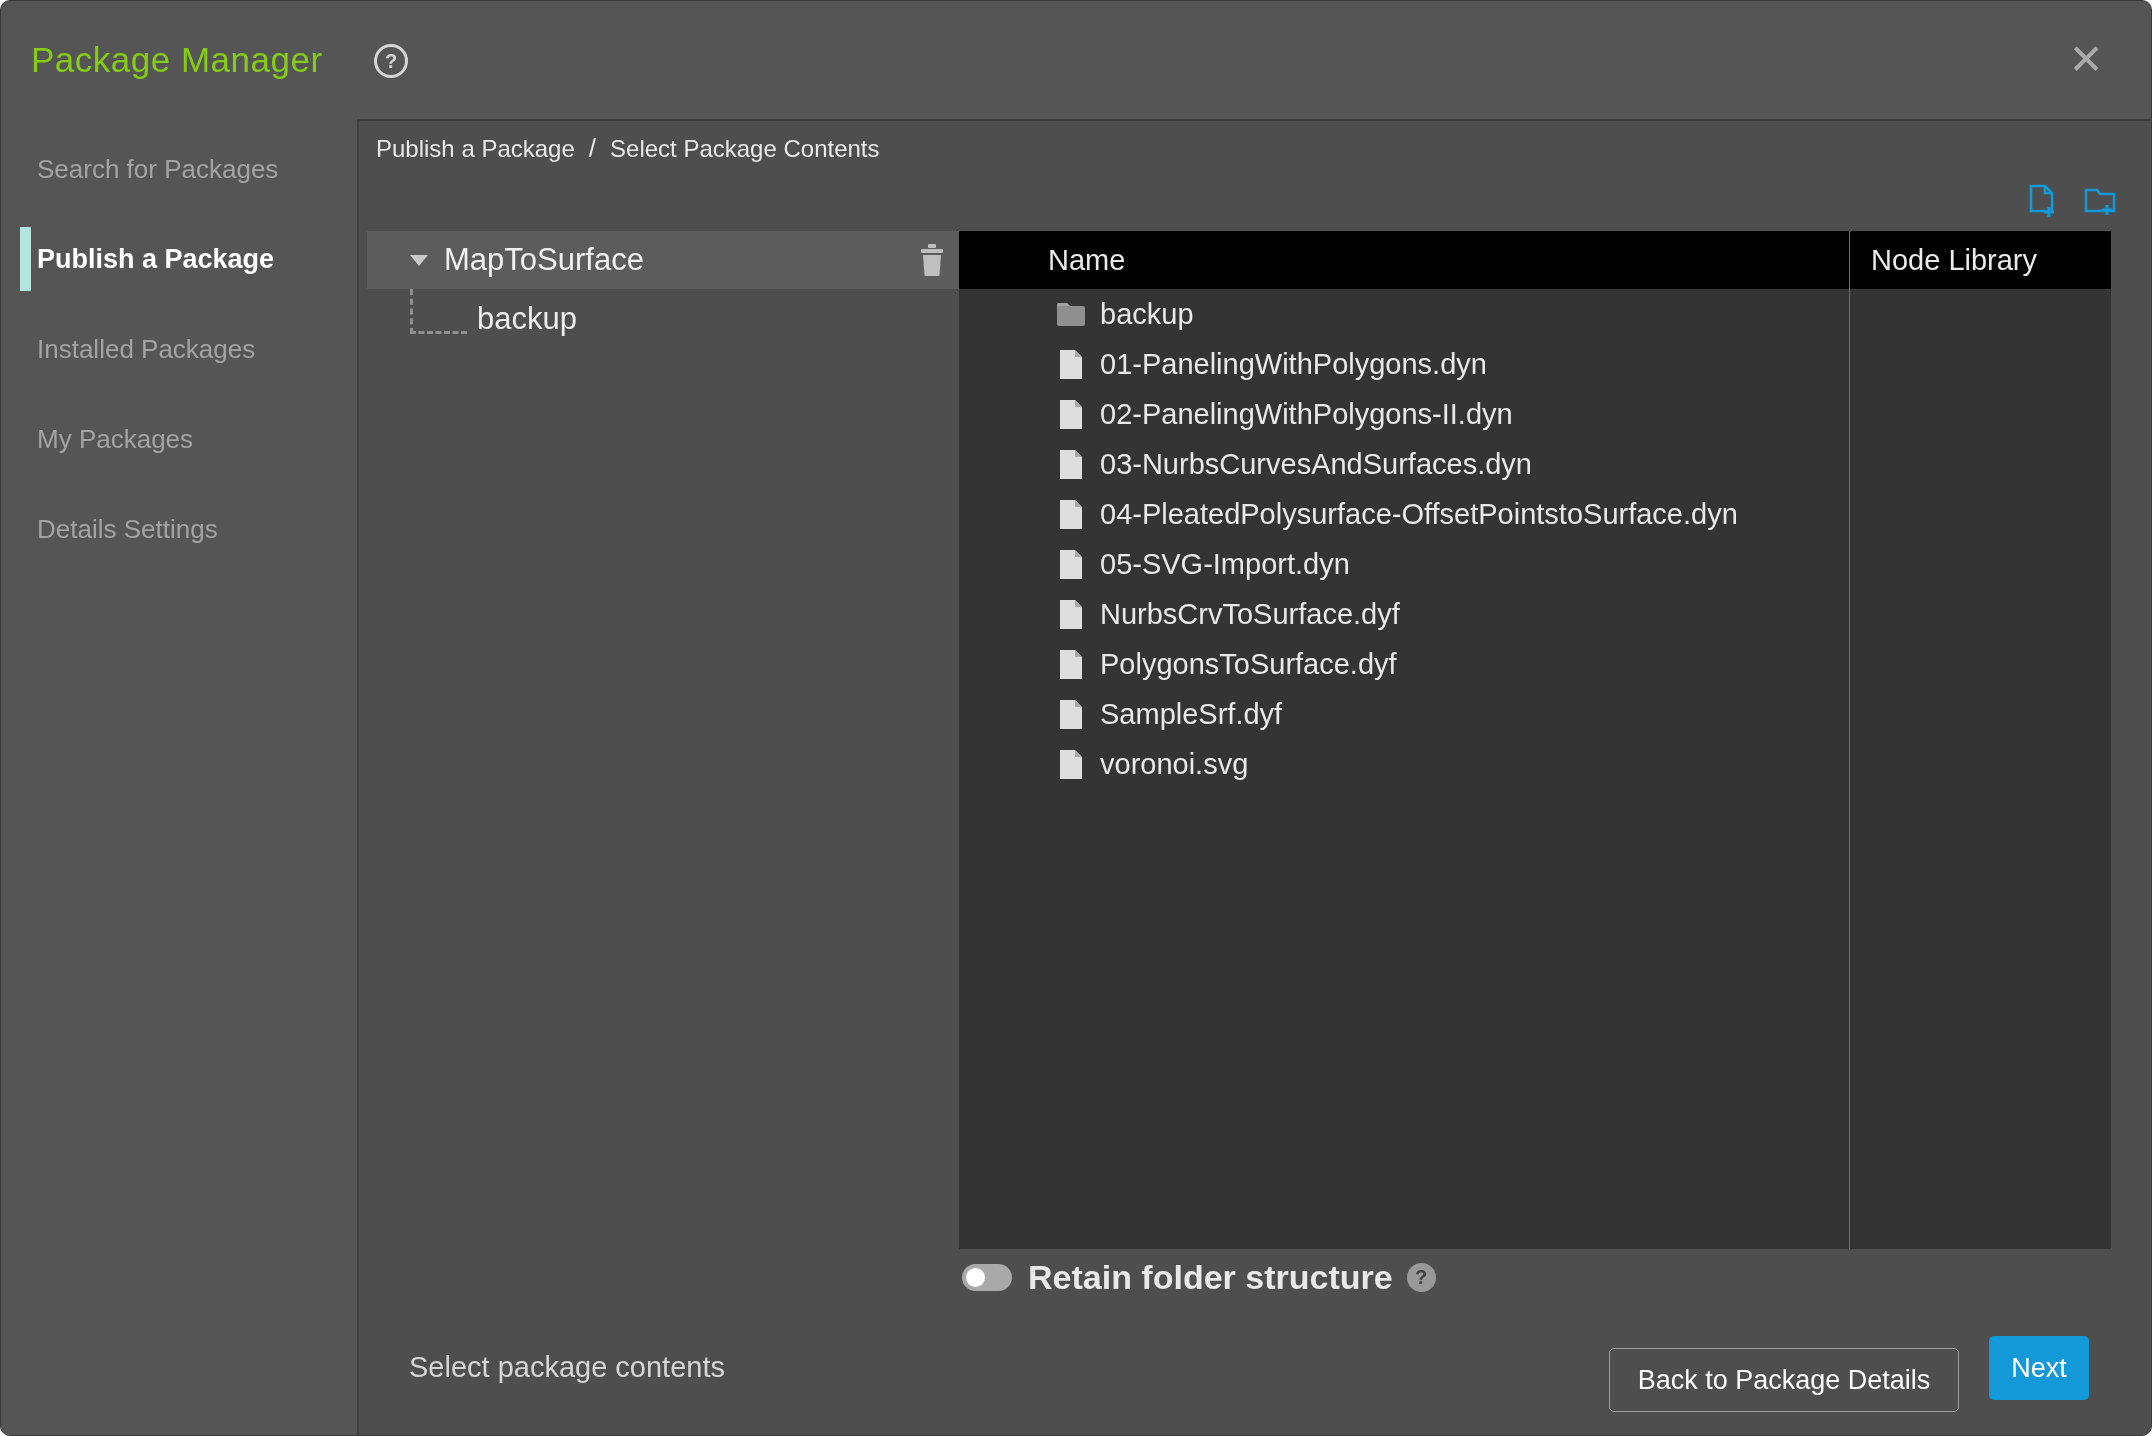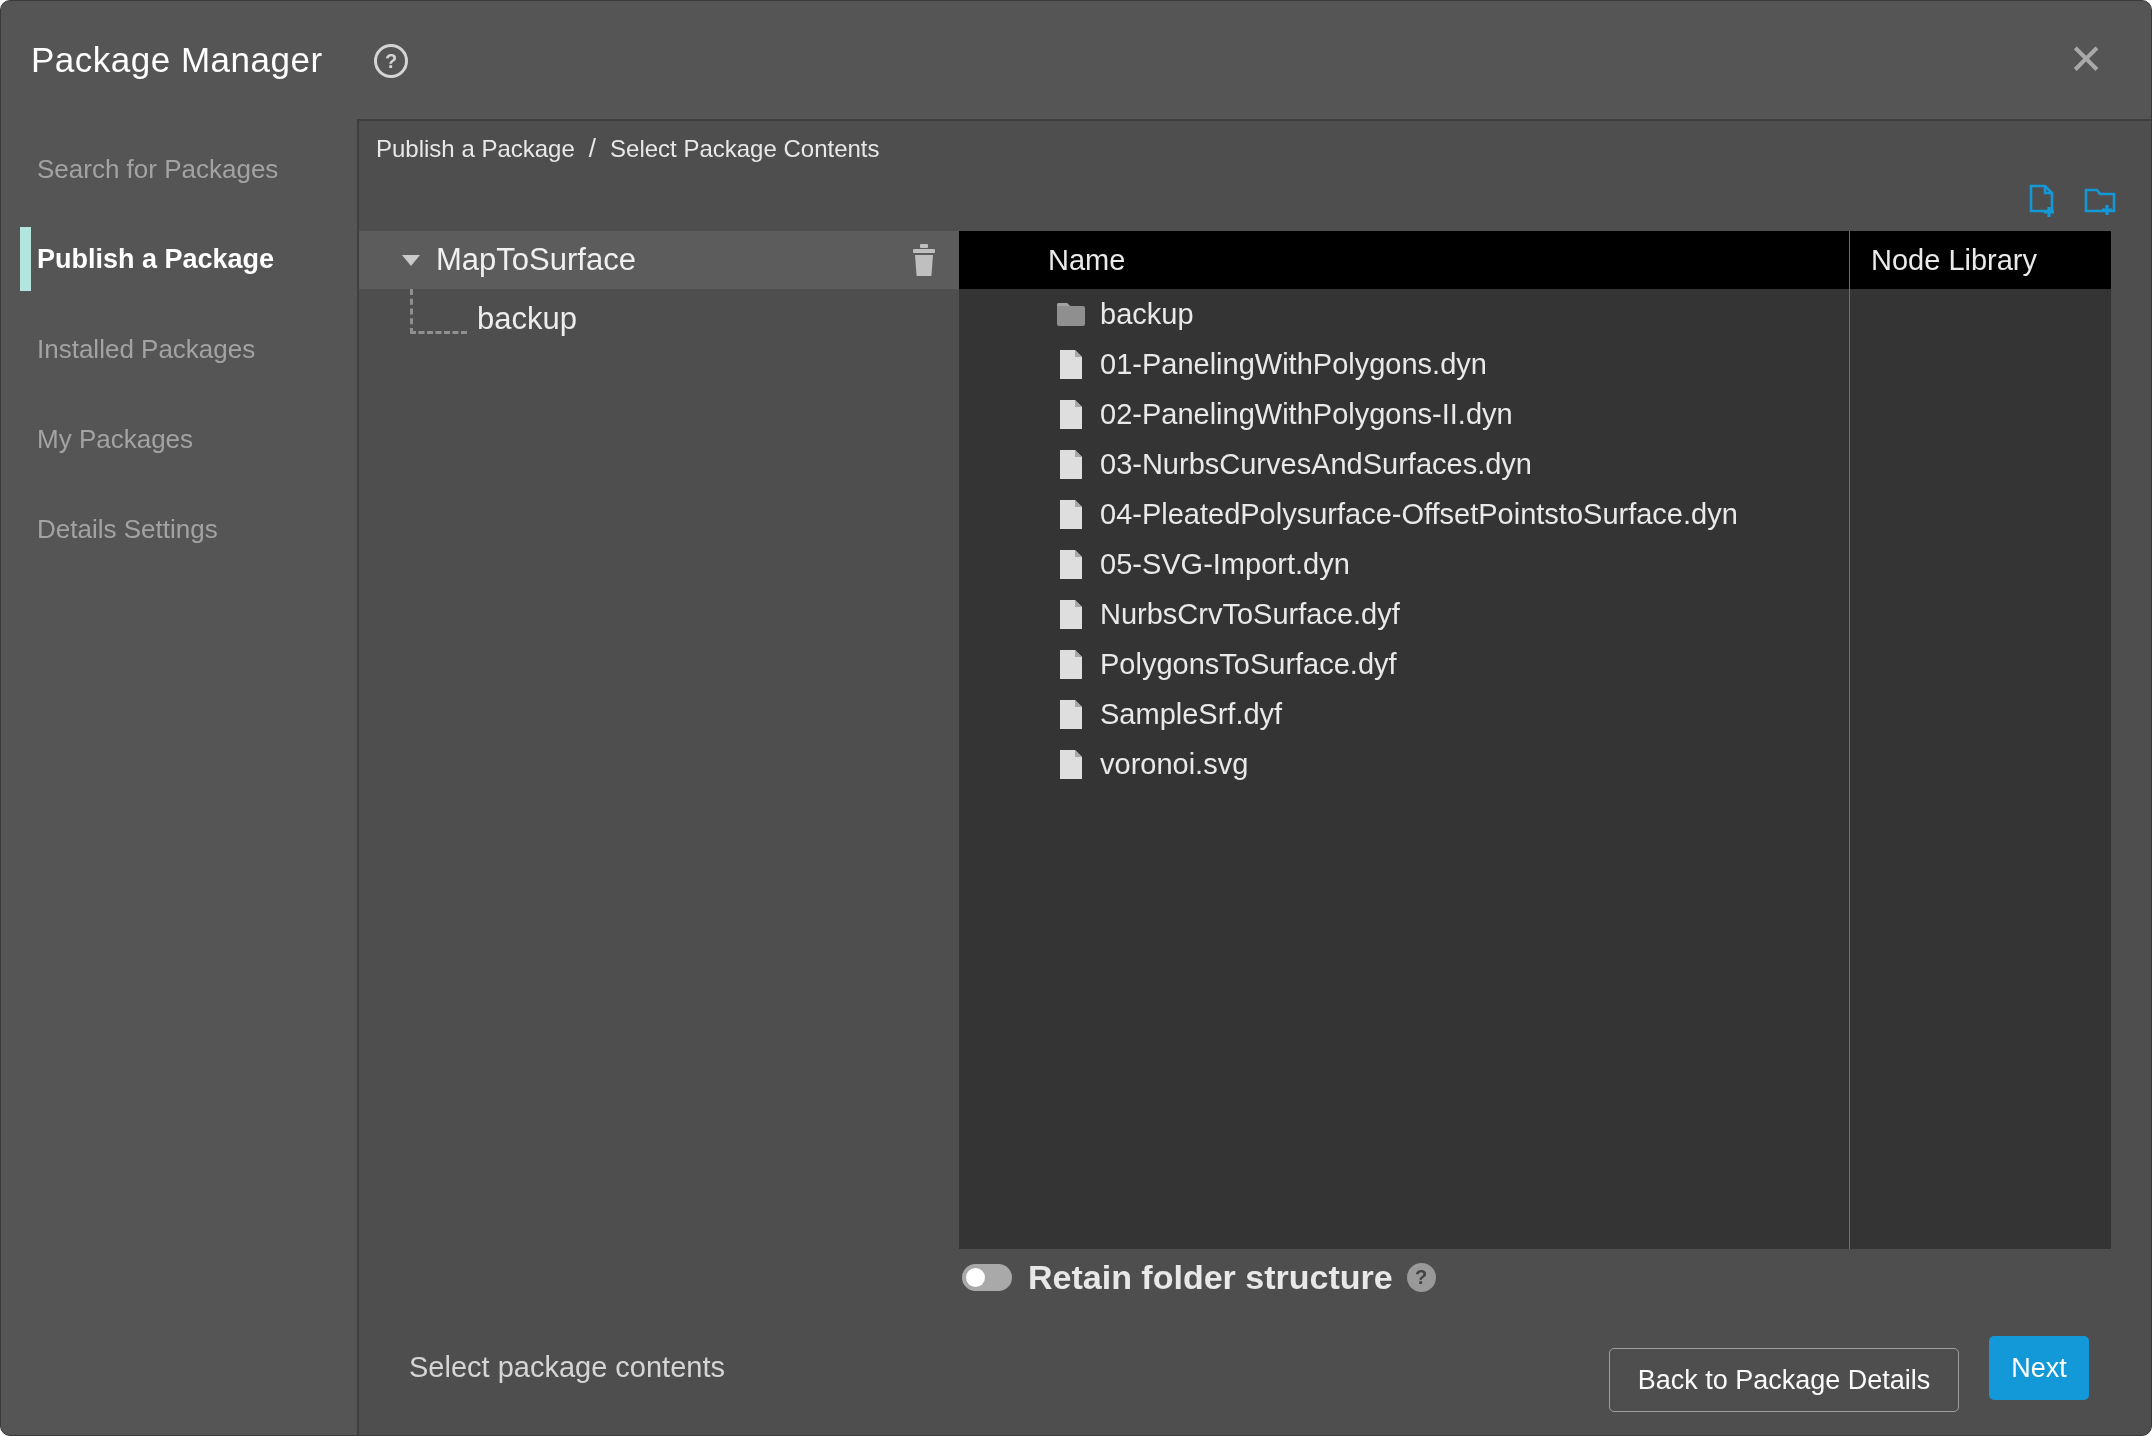--- a/index.html
+++ b/index.html
@@ -1,35 +1,35 @@
 <!DOCTYPE html>
 <html><head>
 <meta charset="utf-8">
 <style>
   html,body{margin:0;padding:0;background:#ffffff;font-family:"Liberation Sans","DejaVu Sans",sans-serif;}
   .window{position:relative;width:2152px;height:1436px;background:#4e4e4e;border-radius:10px;overflow:hidden;border:1px solid #3a3a3a;box-sizing:border-box;}
   
   .titlebar{position:absolute;left:0;top:0;width:100%;height:118px;background:#555555;}
-  .title{position:absolute;left:30px;top:0;height:118px;display:flex;align-items:center;font-size:35px;color:#ffffff;letter-spacing:.5px;text-align:center;}
+  .title{position:absolute;left:30px;top:0;height:118px;display:flex;align-items:center;font-size:35px;color:#84cc16;letter-spacing:.5px;text-align:center;}
   .help-ring{position:absolute;left:373px;top:43px;width:28px;height:28px;border:3px solid #d5d5d5;border-radius:50%;color:#d5d5d5;font-size:20px;font-weight:bold;display:flex;align-items:center;justify-content:center;}
   .close-x{position:absolute;right:40px;top:34px;width:50px;height:50px;display:flex;align-items:center;justify-content:center;color:#a9a9a9;font-size:42px;line-height:1;cursor:default;}
   
   .sidebar{position:absolute;left:0;top:118px;width:356px;height:1318px;background:#555555;}
   .sidebar-item{position:relative;height:90px;display:flex;align-items:center;padding-left:36px;font-size:26px;color:#a3a3a3;cursor:pointer;}
   .sidebar-item.active{color:#ffffff;font-weight:bold;font-size:27px;}
   .sidebar-item.active .accent{position:absolute;left:19px;top:13px;width:11px;height:64px;background:#b2e5dd;}
   .sidebar-pad{height:5px;}
   
   .content{position:absolute;left:356px;top:118px;width:1796px;height:1318px;background:#4e4e4e;border-left:2px solid #3e3e3e;border-top:2px solid #3e3e3e;box-sizing:border-box;}
   .breadcrumb{position:absolute;left:17px;top:12px;font-size:24px;color:#e8e8e8;display:flex;gap:14px;align-items:center;}
   .breadcrumb .sep{color:#e8e8e8;font-size:26px;}
   .add-icons{position:absolute;top:62px;right:36px;display:flex;gap:24px;}
   .icon-btn{width:34px;height:34px;display:flex;align-items:center;justify-content:center;cursor:pointer;}
   
-  .tree-header{position:absolute;left:0;top:110px;width:674px;height:58px;background:#5c5c5c;display:flex;align-items:center;}
+  .tree-header{position:absolute;left:8px;top:110px;width:674px;height:58px;background:#5c5c5c;display:flex;align-items:center;}
   .caret{position:absolute;left:43px;width:0;height:0;border-left:9px solid transparent;border-right:9px solid transparent;border-top:11px solid #c9c9c9;}
   .tree-root-label{position:absolute;left:77px;font-size:31px;color:#f0f0f0;}
   .trash{position:absolute;left:551px;top:13px;cursor:pointer;}
   .tree-connector{position:absolute;left:51px;top:168px;width:54px;height:42px;border-left:3px dashed #8f8f8f;border-bottom:3px dashed #8f8f8f;}
   .tree-child{position:absolute;left:118px;top:168px;height:60px;display:flex;align-items:center;font-size:31px;color:#ededed;}
   
   .table{position:absolute;left:600px;top:110px;width:1152px;height:1018px;}
   .table-header{position:absolute;left:0;top:0;width:100%;height:58px;background:#000000;}
   .col-name{position:absolute;left:89px;top:0;height:58px;display:flex;align-items:center;font-size:29px;color:#eaeaea;}
   .col-nodelib{position:absolute;left:912px;top:0;height:58px;display:flex;align-items:center;font-size:29px;color:#eaeaea;}

